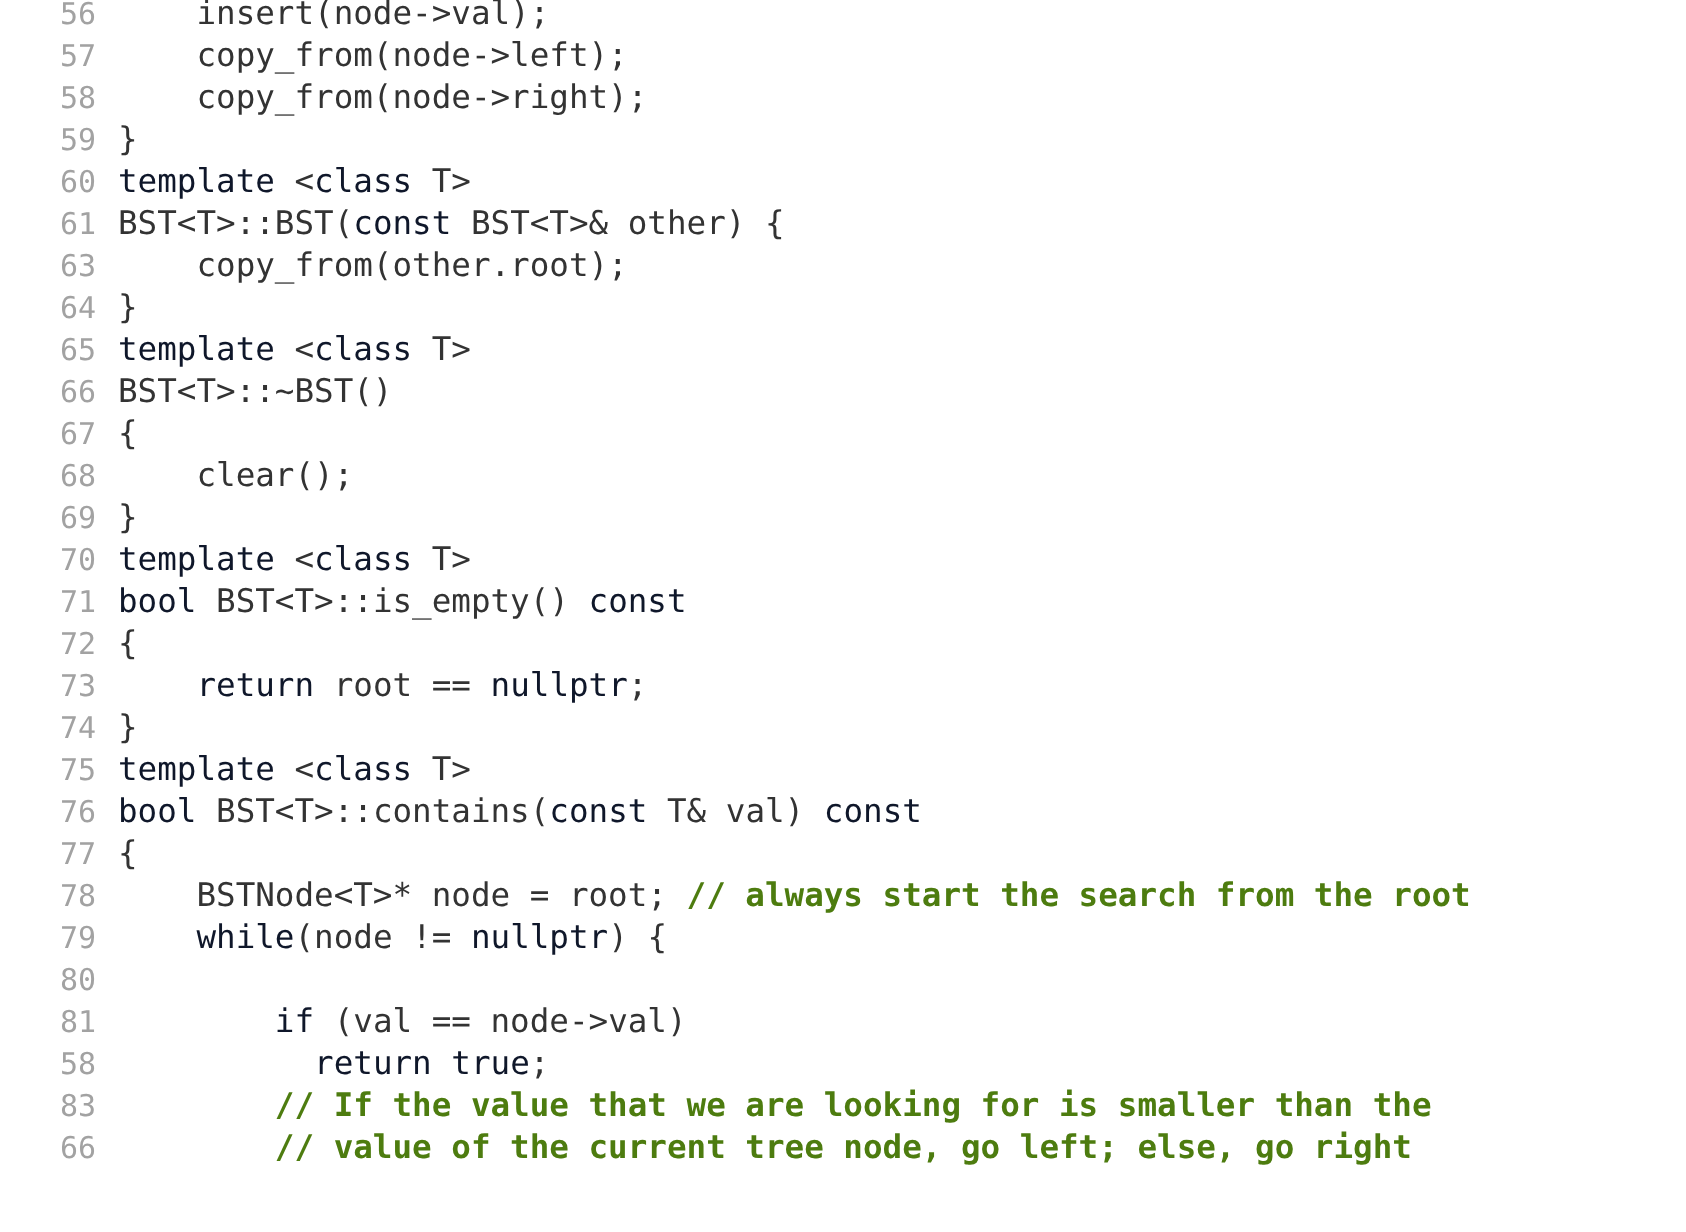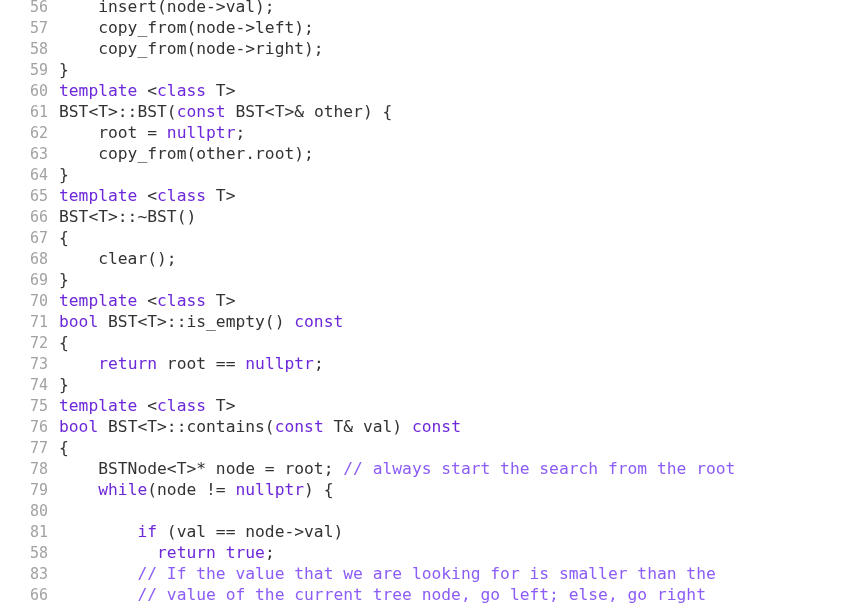--- a/index.html
+++ b/index.html
@@ -45,36 +45,35 @@
   }
   .code-text {
     flex: 1 1 auto;
     padding-left: 11px;
     font-size: 16.3px;
     line-height: 21px;
     color: #333333;
     white-space: pre;
     letter-spacing: 0px;
   }
-  .tok-kw   { color: #6d28d9; }
-  .tok-cm   { color: #8b5cf6; }
+  .tok-kw   { color: #0f172a; }
+  .tok-cm   { color: #4d7c0f; font-weight: bold; }
   .tok-pl   { color: #333333; }
 </style>
 </head>
 <body>
 
 <div id="editor">
   <div class="code-lines">
       <div class="code-line"><div class="gutter">56</div><div class="code-text"><span class="tok-pl">    insert(node-&gt;val);</span></div></div>
       <div class="code-line"><div class="gutter">57</div><div class="code-text"><span class="tok-pl">    copy_from(node-&gt;left);</span></div></div>
       <div class="code-line"><div class="gutter">58</div><div class="code-text"><span class="tok-pl">    copy_from(node-&gt;right);</span></div></div>
       <div class="code-line"><div class="gutter">59</div><div class="code-text"><span class="tok-pl">}</span></div></div>
       <div class="code-line"><div class="gutter">60</div><div class="code-text"><span class="tok-kw">template</span><span class="tok-pl"> &lt;</span><span class="tok-kw">class</span><span class="tok-pl"> T&gt;</span></div></div>
       <div class="code-line"><div class="gutter">61</div><div class="code-text"><span class="tok-pl">BST&lt;T&gt;::BST(</span><span class="tok-kw">const</span><span class="tok-pl"> BST&lt;T&gt;&amp; other) {</span></div></div>
-      <div class="code-line"><div class="gutter">62</div><div class="code-text"><span class="tok-pl">    root = </span><span class="tok-kw">nullptr</span><span class="tok-pl">;</span></div></div>
       <div class="code-line"><div class="gutter">63</div><div class="code-text"><span class="tok-pl">    copy_from(other.root);</span></div></div>
       <div class="code-line"><div class="gutter">64</div><div class="code-text"><span class="tok-pl">}</span></div></div>
       <div class="code-line"><div class="gutter">65</div><div class="code-text"><span class="tok-kw">template</span><span class="tok-pl"> &lt;</span><span class="tok-kw">class</span><span class="tok-pl"> T&gt;</span></div></div>
       <div class="code-line"><div class="gutter">66</div><div class="code-text"><span class="tok-pl">BST&lt;T&gt;::~BST()</span></div></div>
       <div class="code-line"><div class="gutter">67</div><div class="code-text"><span class="tok-pl">{</span></div></div>
       <div class="code-line"><div class="gutter">68</div><div class="code-text"><span class="tok-pl">    clear();</span></div></div>
       <div class="code-line"><div class="gutter">69</div><div class="code-text"><span class="tok-pl">}</span></div></div>
       <div class="code-line"><div class="gutter">70</div><div class="code-text"><span class="tok-kw">template</span><span class="tok-pl"> &lt;</span><span class="tok-kw">class</span><span class="tok-pl"> T&gt;</span></div></div>
       <div class="code-line"><div class="gutter">71</div><div class="code-text"><span class="tok-kw">bool</span><span class="tok-pl"> BST&lt;T&gt;::is_empty() </span><span class="tok-kw">const</span></div></div>
       <div class="code-line"><div class="gutter">72</div><div class="code-text"><span class="tok-pl">{</span></div></div>

